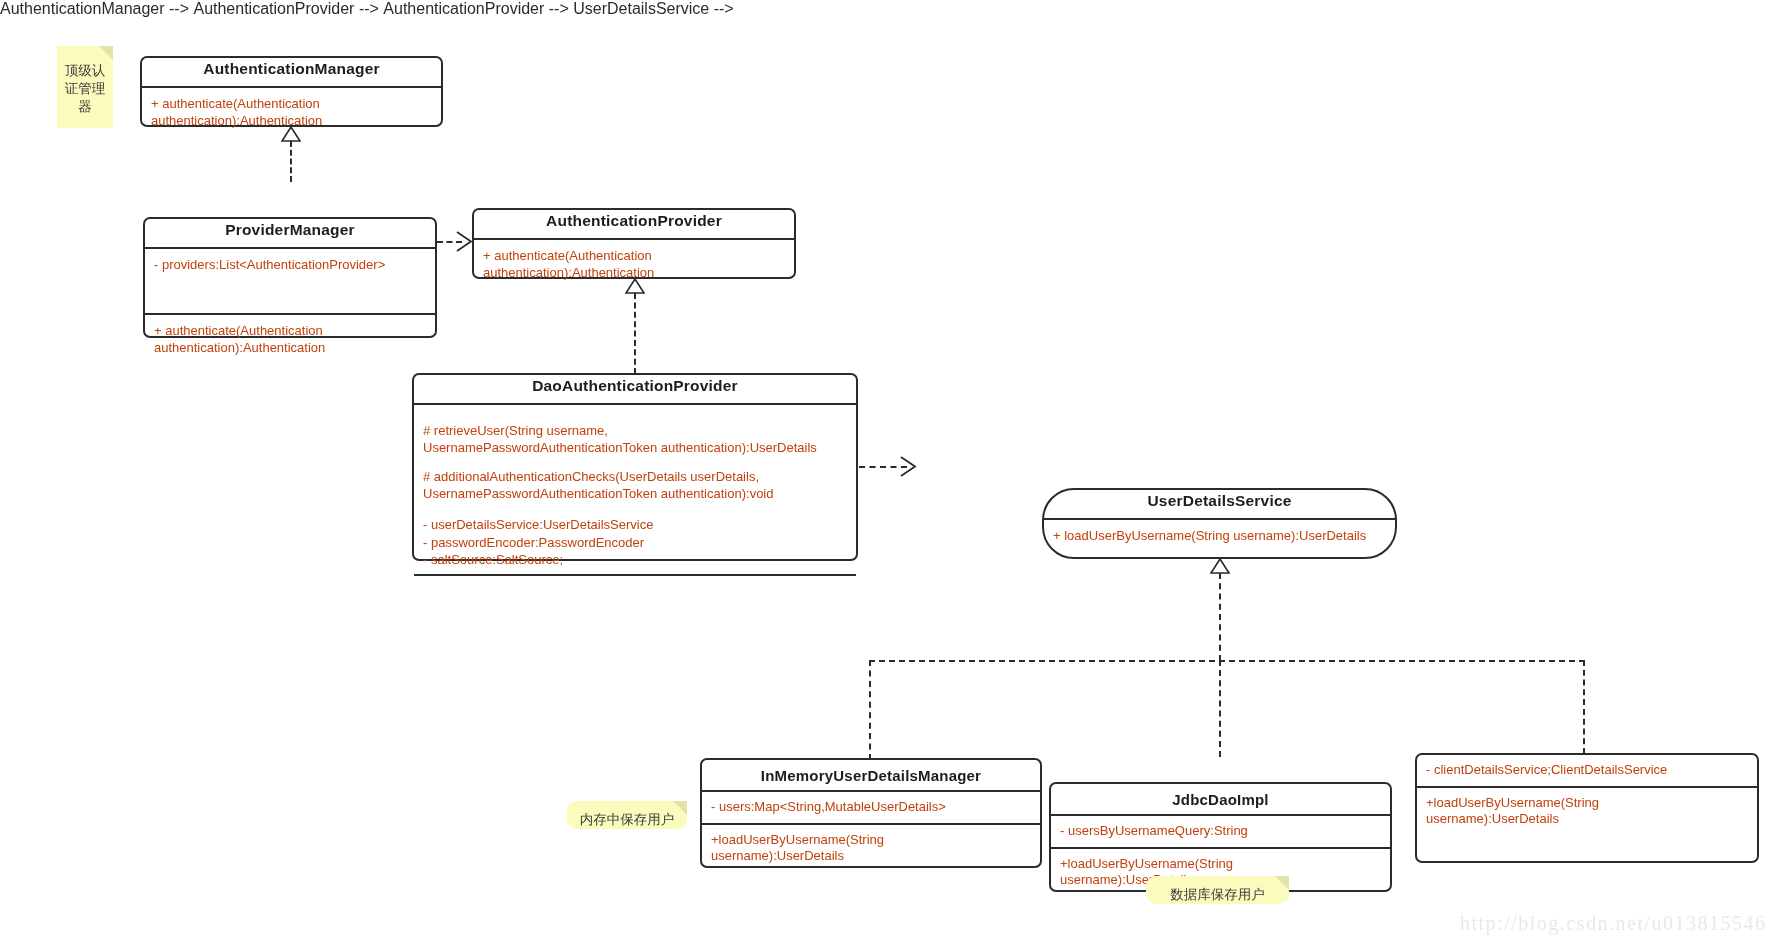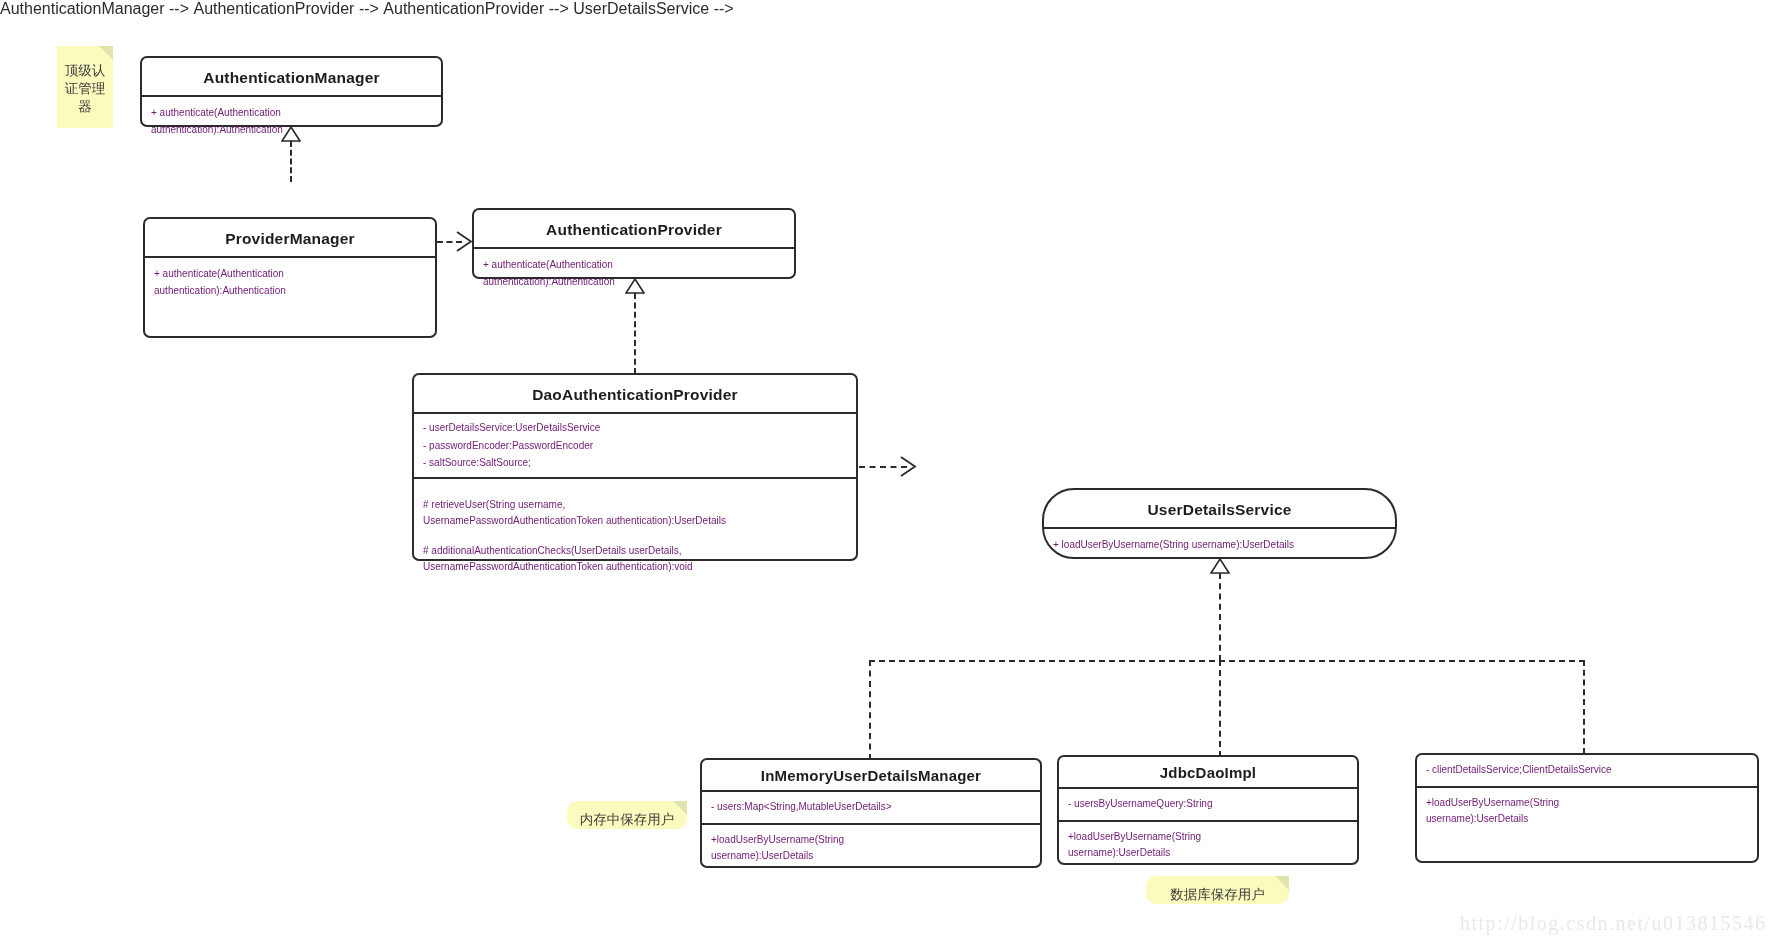--- a/index.html
+++ b/index.html
@@ -26,36 +26,36 @@
     background: #ffffff;
     border: 2px solid #2b2b2b;
     border-radius: 7px;
     z-index: 5;
   }
   .uml-title {
     text-align: center;
     font-weight: bold;
     font-size: 15.5px;
     letter-spacing: .2px;
-    padding: 11px 6px 8px 6px;
+    padding: 2px 6px 8px 6px;
     border-bottom: 2px solid #2b2b2b;
     color: #1d1d1d;
     white-space: nowrap;
   }
   .uml-compartment {
     padding: 8px 9px 9px 9px;
     border-bottom: 2px solid #2b2b2b;
   }
   .uml-compartment.last {
     border-bottom: none;
   }
   .uml-line {
-    font-size: 10px;
+    font-size: 13px;
     line-height: 16.5px;
-    color: #701a75;
+    color: #c2410c;
     white-space: pre-wrap;
   }
   .uml-line + .uml-line {
     margin-top: 1px;
   }
   .uml-line.spaced + .uml-line.spaced {
     margin-top: 13px;
   }
 
   
@@ -144,20 +144,23 @@
 
    AuthenticationManager --&gt;
   <svg class="tri-up-svg" style="left:281px; top:127px;" width="20" height="15" viewBox="0 0 20 15">
     <polygon points="10,0 19,14 1,14" fill="#ffffff" stroke="#2b2b2b" stroke-width="1.6"></polygon>
   </svg>
   <div class="conn vline-dash" style="left:290px; top:141px; height:41px;"></div>
 
   
   <div class="uml-class" style="left:143px; top:181px; width:294px; height:121px;margin-top:36px;">
     <div class="uml-title">ProviderManager</div>
+    <div class="uml-compartment" style="height:47px;">
+      <div class="uml-line">- providers:List&lt;AuthenticationProvider&gt;</div>
+    </div>
     <div class="uml-compartment last">
       <div class="uml-line">+ authenticate(Authentication
 authentication):Authentication</div>
     </div>
   </div>
 
    AuthenticationProvider --&gt;
   <div class="conn hline-dash" style="left:437px; top:241px; width:25px;"></div>
   <svg class="arrow-svg" style="left:455px; top:231px;" width="20" height="21" viewBox="0 0 20 21">
     <polyline points="2,1 16,10.5 2,20" fill="none" stroke="#2b2b2b" stroke-width="1.8"></polyline>
@@ -174,31 +177,31 @@
 
    AuthenticationProvider --&gt;
   <svg class="tri-up-svg" style="left:625px; top:279px;" width="20" height="15" viewBox="0 0 20 15">
     <polygon points="10,0 19,14 1,14" fill="#ffffff" stroke="#2b2b2b" stroke-width="1.6"></polygon>
   </svg>
   <div class="conn vline-dash" style="left:634px; top:293px; height:81px;"></div>
 
   
   <div class="uml-class" style="left:412px; top:373px; width:446px; height:188px;">
     <div class="uml-title">DaoAuthenticationProvider</div>
-    <div class="uml-compartment" style="padding-top:6px; padding-bottom:5px;">
-      <div class="uml-line">- userDetailsService:UserDetailsService</div>
-      <div class="uml-line">- passwordEncoder:PasswordEncoder</div>
-      <div class="uml-line">- saltSource:SaltSource;</div>
-    </div>
     <div class="uml-compartment last" style="padding-top:18px;">
       <div class="uml-line spaced"># retrieveUser(String username,
 UsernamePasswordAuthenticationToken authentication):UserDetails</div>
       <div class="uml-line spaced"># additionalAuthenticationChecks(UserDetails userDetails,
 UsernamePasswordAuthenticationToken authentication):void</div>
     </div>
+    <div class="uml-compartment" style="padding-top:6px; padding-bottom:5px;">
+      <div class="uml-line">- userDetailsService:UserDetailsService</div>
+      <div class="uml-line">- passwordEncoder:PasswordEncoder</div>
+      <div class="uml-line">- saltSource:SaltSource;</div>
+    </div>
   </div>
 
    UserDetailsService --&gt;
   <div class="conn hline-dash" style="left:859px; top:466px; width:48px;"></div>
   <svg class="arrow-svg" style="left:899px; top:456px;" width="20" height="21" viewBox="0 0 20 21">
     <polyline points="2,1 16,10.5 2,20" fill="none" stroke="#2b2b2b" stroke-width="1.8"></polyline>
   </svg>
 
   
   <div class="uml-class" style="left:1042px; top:488px; width:355px; height:71px;border-radius:32px;">
@@ -232,21 +235,21 @@
     </div>
   </div>
 
   
   <div class="note horizontal" style="left:567px; top:801px; width:120px; height:28px;">
     <span class="fold"></span>
     <span class="note-text">内存中保存用户</span>
   </div>
 
   
-  <div class="uml-class" style="left:1049px; top:755px; width:302px; height:110px;margin-left:8px;">
+  <div class="uml-class" style="left:1049px; top:782px; width:343px; height:110px;">
     <div class="uml-title" style="font-size:15px; padding:7px 6px 6px 6px;">JdbcDaoImpl</div>
     <div class="uml-compartment" style="padding:7px 9px;">
       <div class="uml-line">- usersByUsernameQuery:String</div>
     </div>
     <div class="uml-compartment last" style="padding:7px 9px;">
       <div class="uml-line">+loadUserByUsername(String
 username):UserDetails</div>
     </div>
   </div>
 

